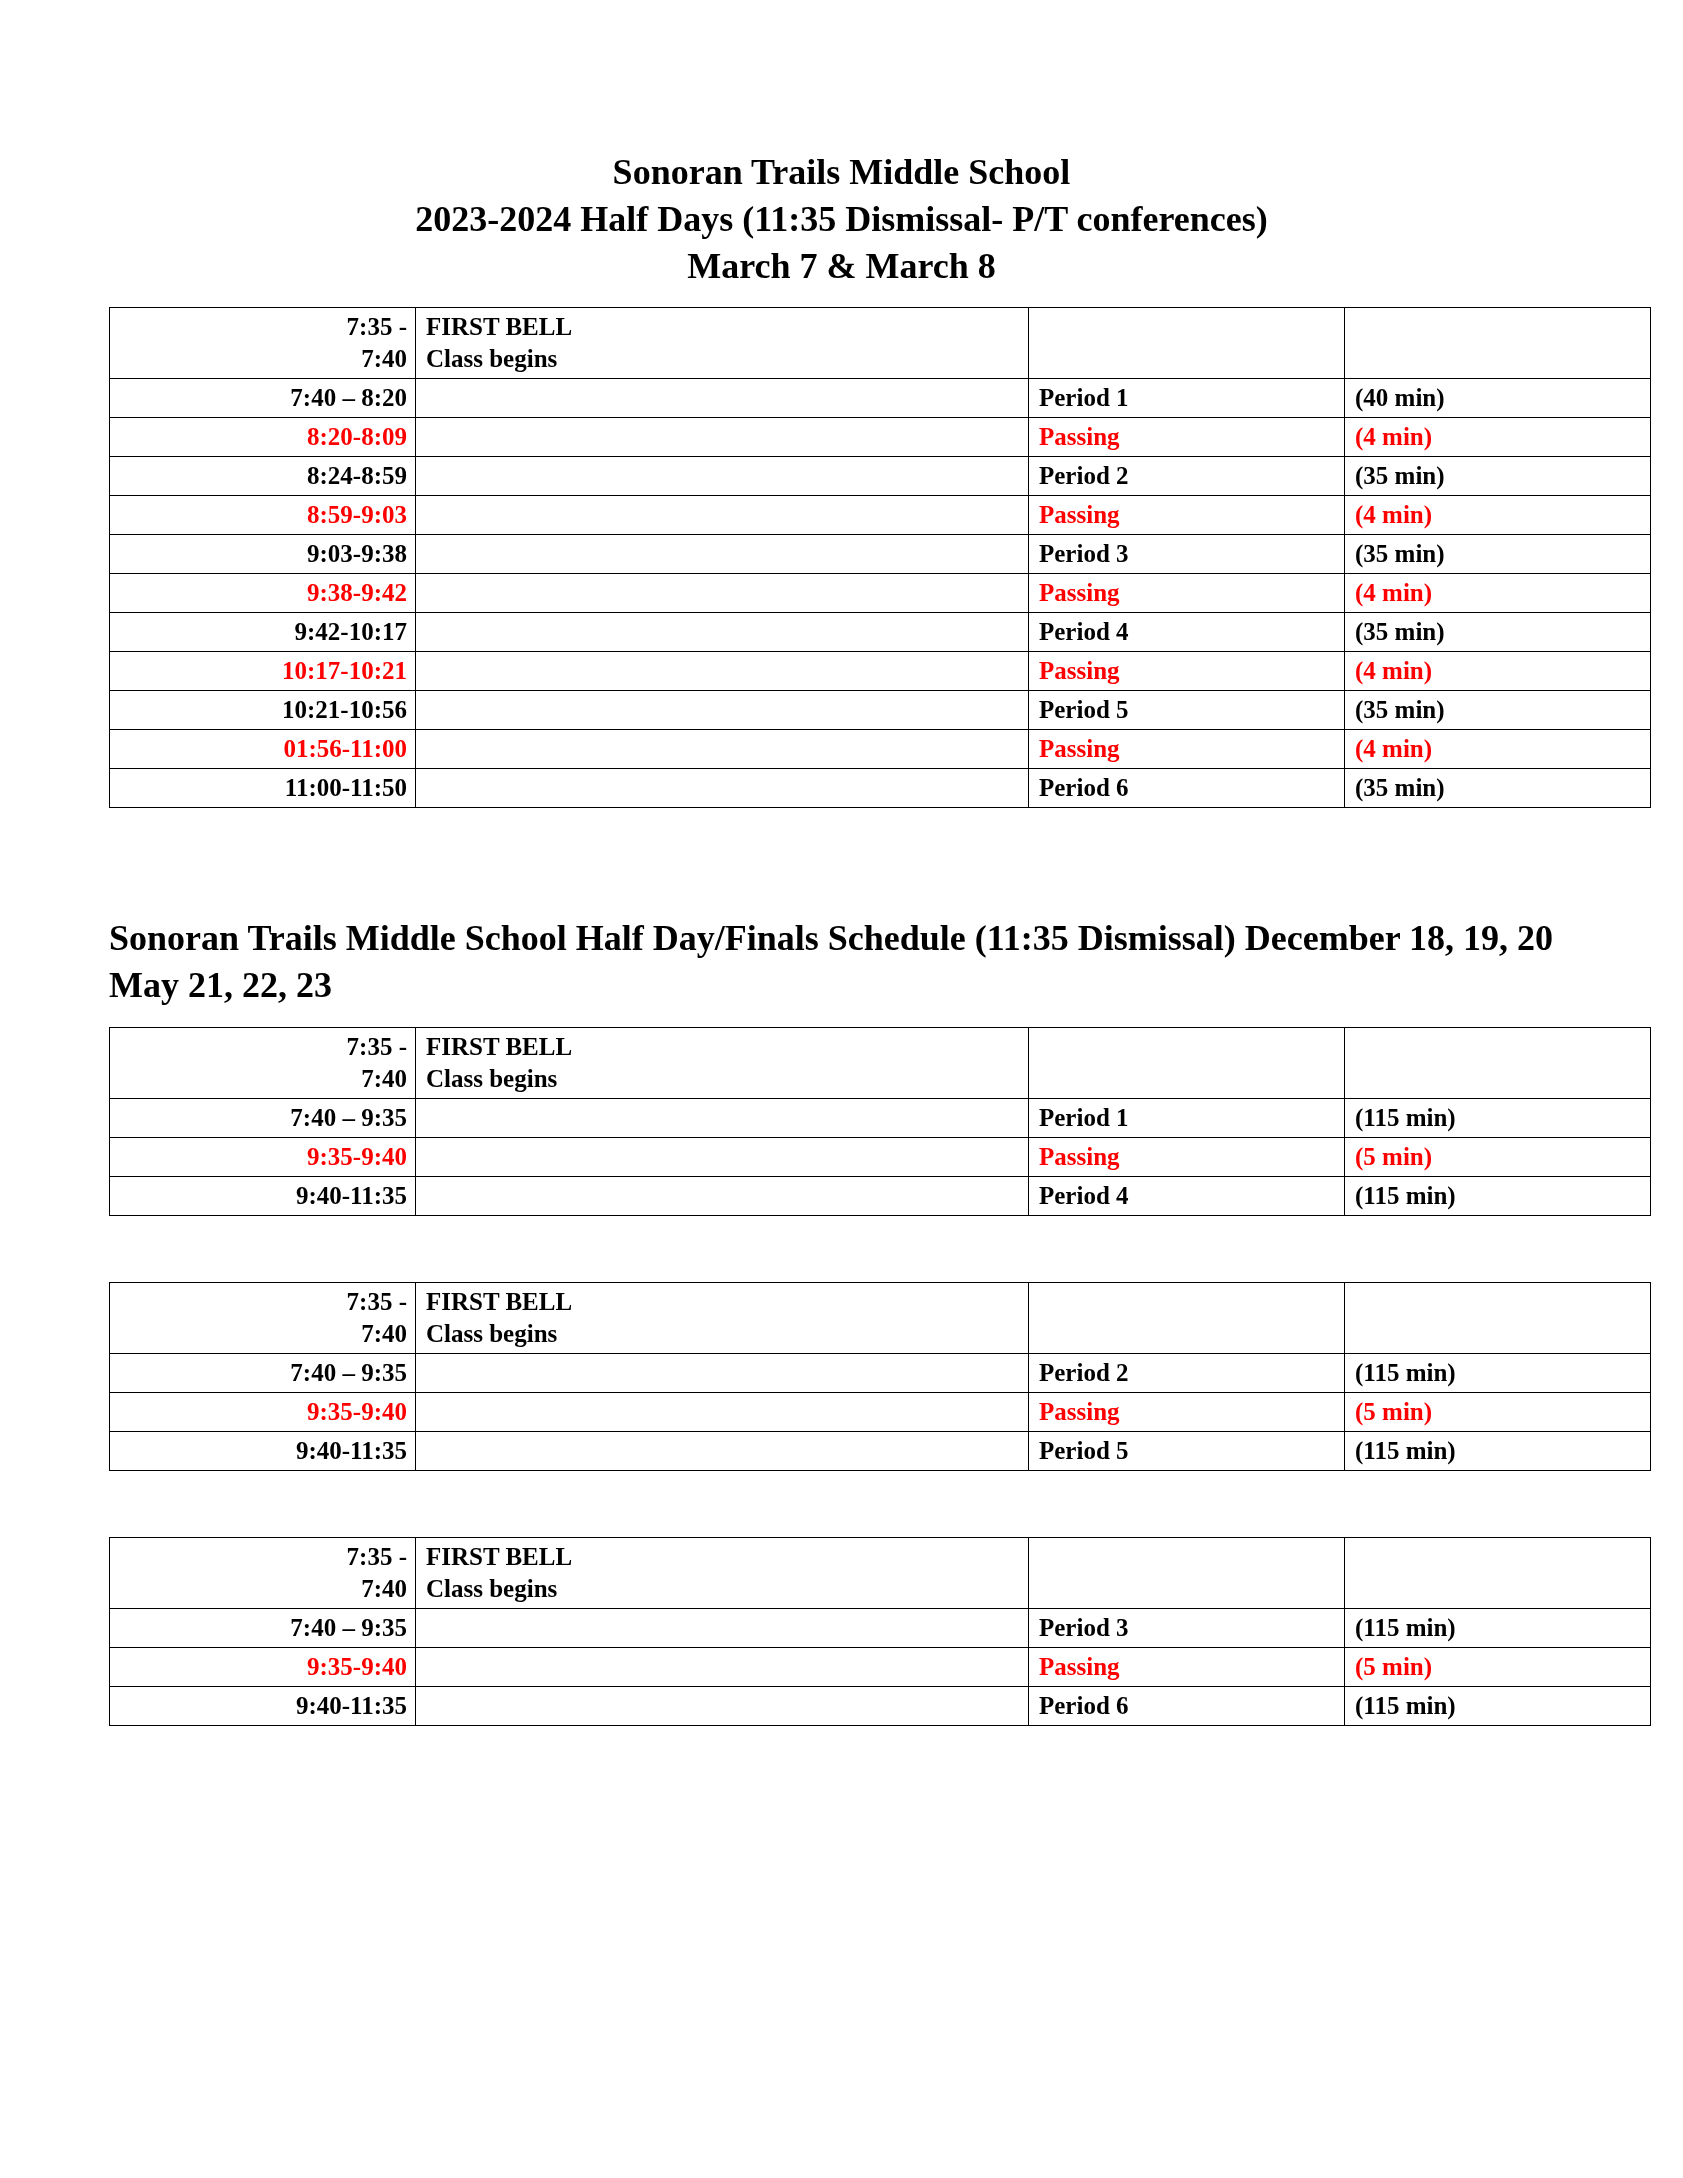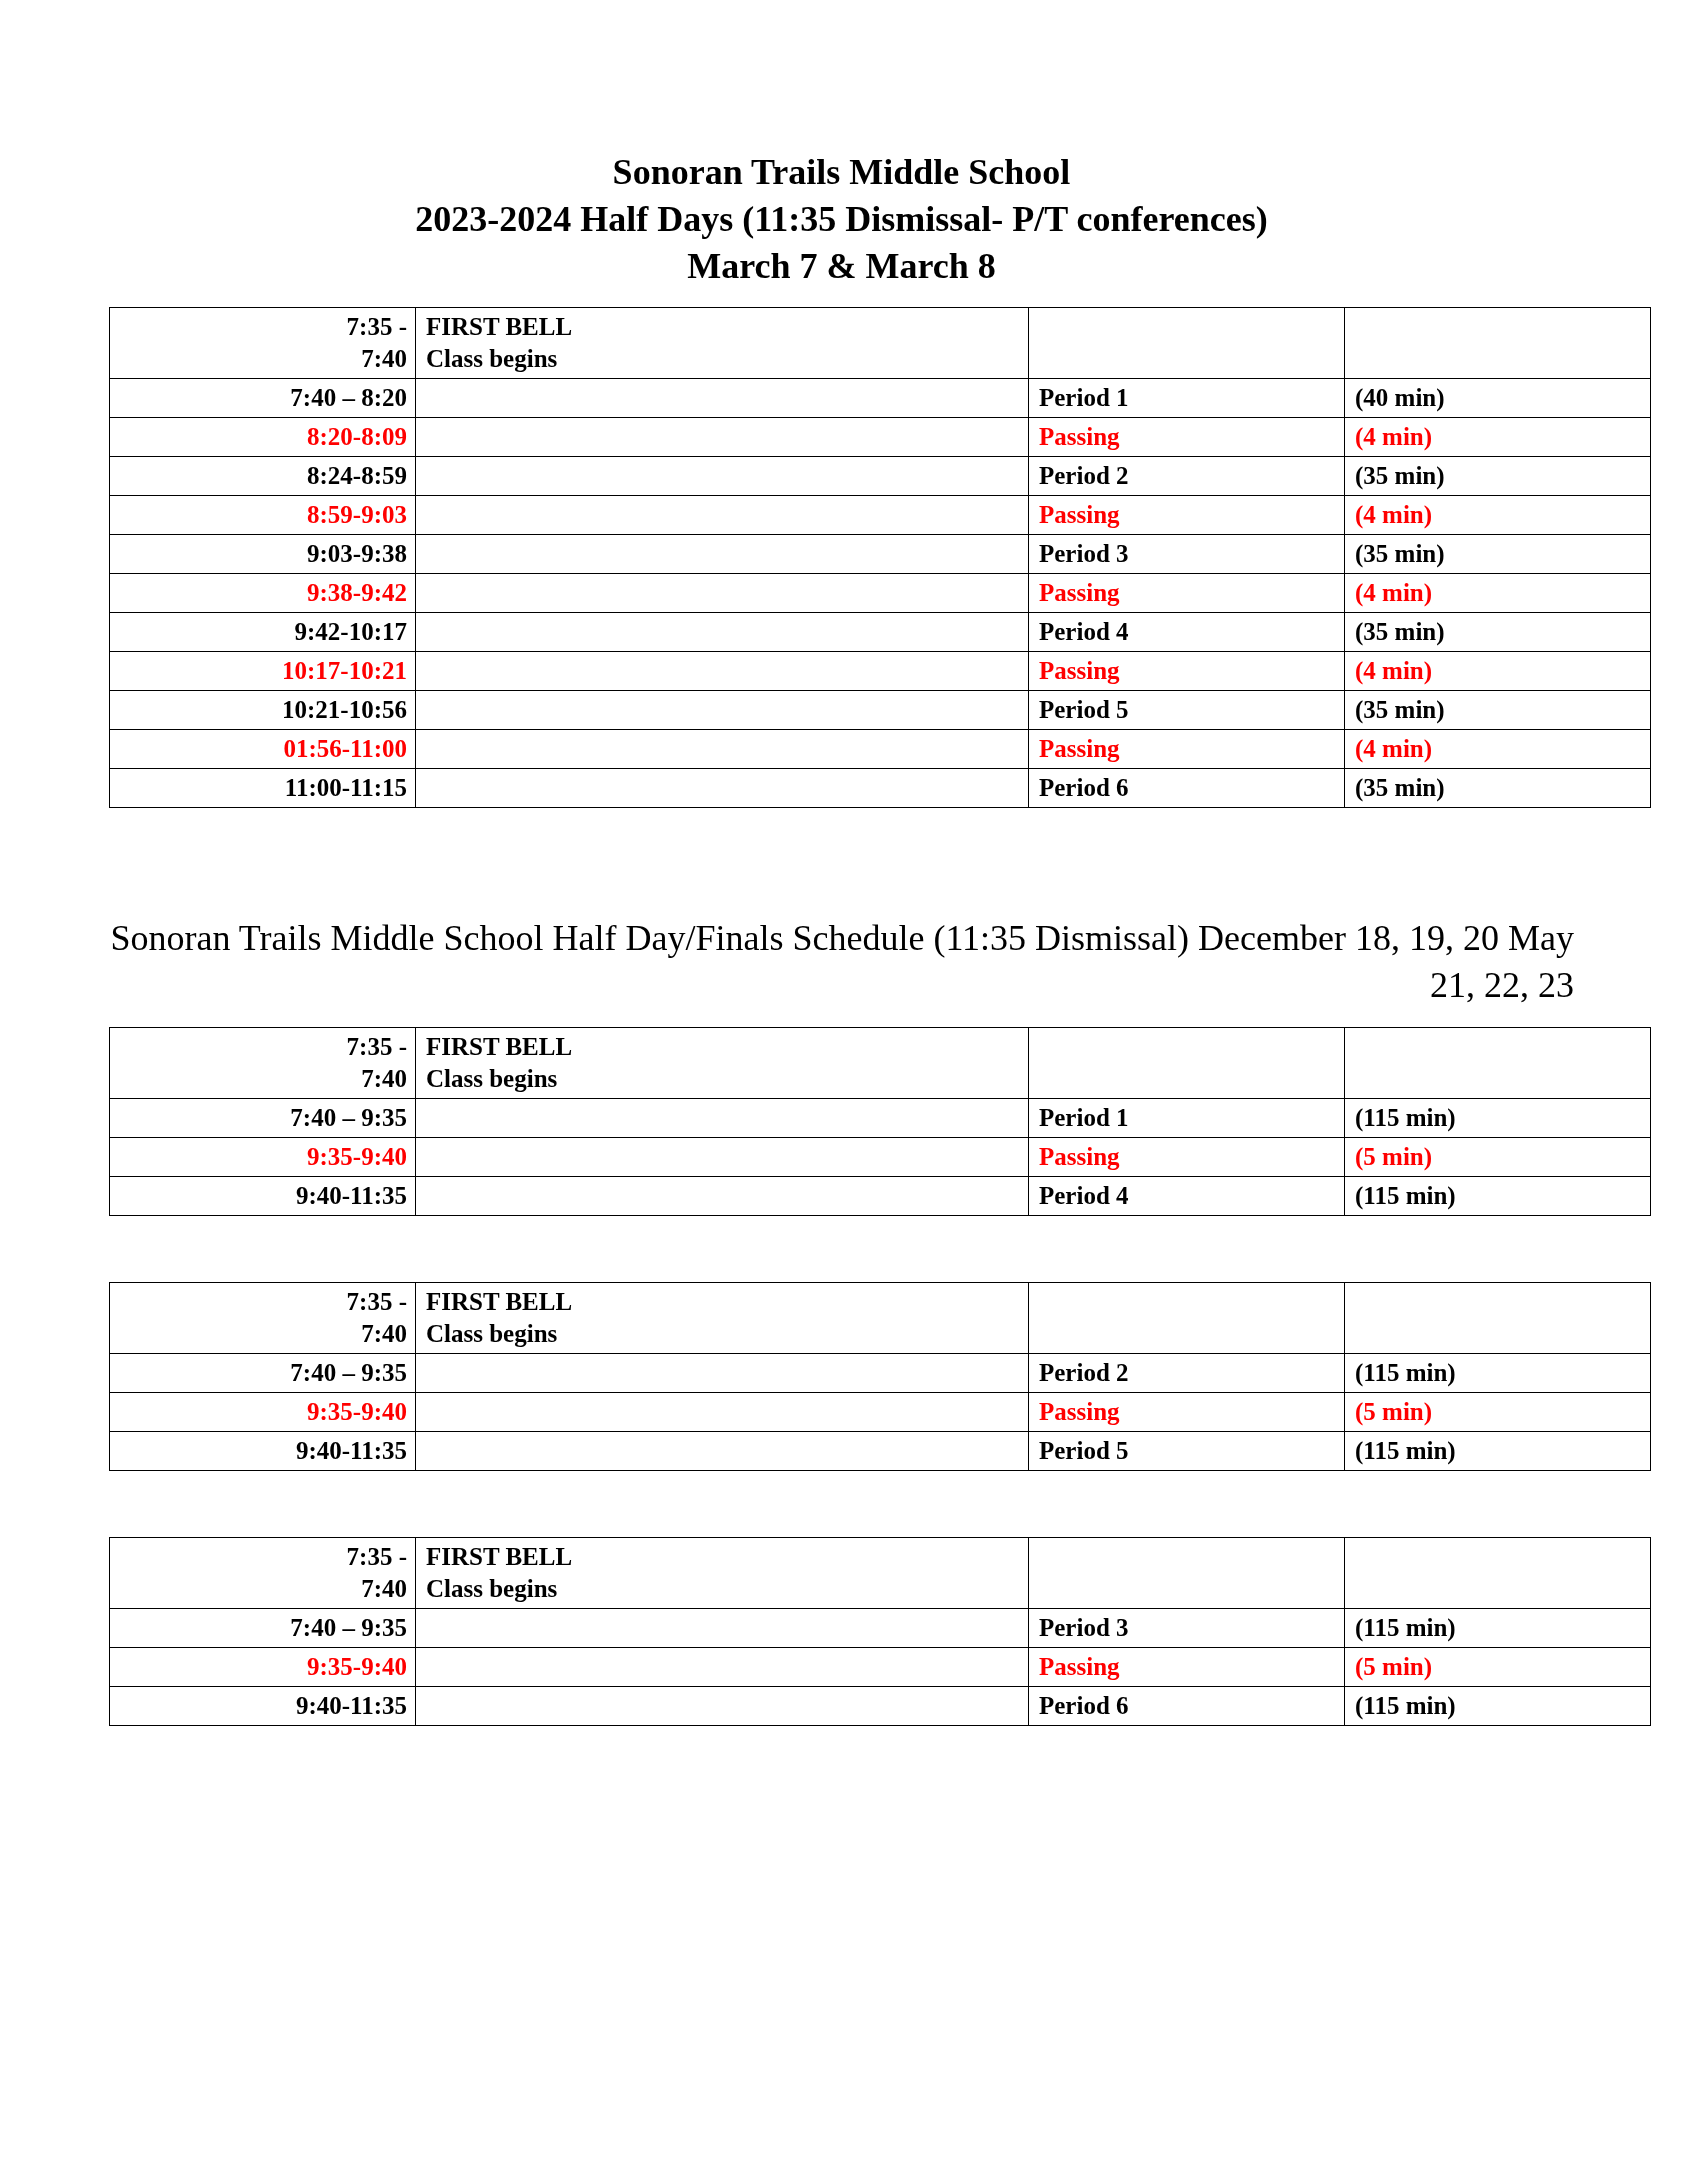--- a/index.html
+++ b/index.html
@@ -52,22 +52,22 @@
   .col-time  { width: 287px; text-align: right; }
   .col-desc  { width: 594px; }
   .col-per   { width: 297px; }
   .col-dur   { width: 287px; }
   .red td, td.red {
     color: #FF0000;
   }
   .spacer-lg { height: 107px; }
   .spacer-md { height: 48px; }
   .section-title-2 {
-    text-align: right;
-    font-weight: normal;
+    text-align: left;
+    font-weight: bold;
     font-size: 36px;
     line-height: 1.30;
     margin: 0;
   }
   .first-bell-cell {
     line-height: 1.30;
   }
 </style>
 </head>
 <body>
@@ -144,21 +144,21 @@
         <td class="col-per">Period 5</td>
         <td class="col-dur">(35 min)</td>
       </tr>
       <tr class="red">
         <td class="col-time">01:56-11:00</td>
         <td class="col-desc"></td>
         <td class="col-per">Passing</td>
         <td class="col-dur">(4 min)</td>
       </tr>
       <tr>
-        <td class="col-time">11:00-11:15</td>
+        <td class="col-time">11:00-11:50</td>
         <td class="col-desc"></td>
         <td class="col-per">Period 6</td>
         <td class="col-dur">(35 min)</td>
       </tr>
     </tbody>
   </table>
 
   <div class="spacer-lg"></div>
 
   <h1 class="section-title-2">

